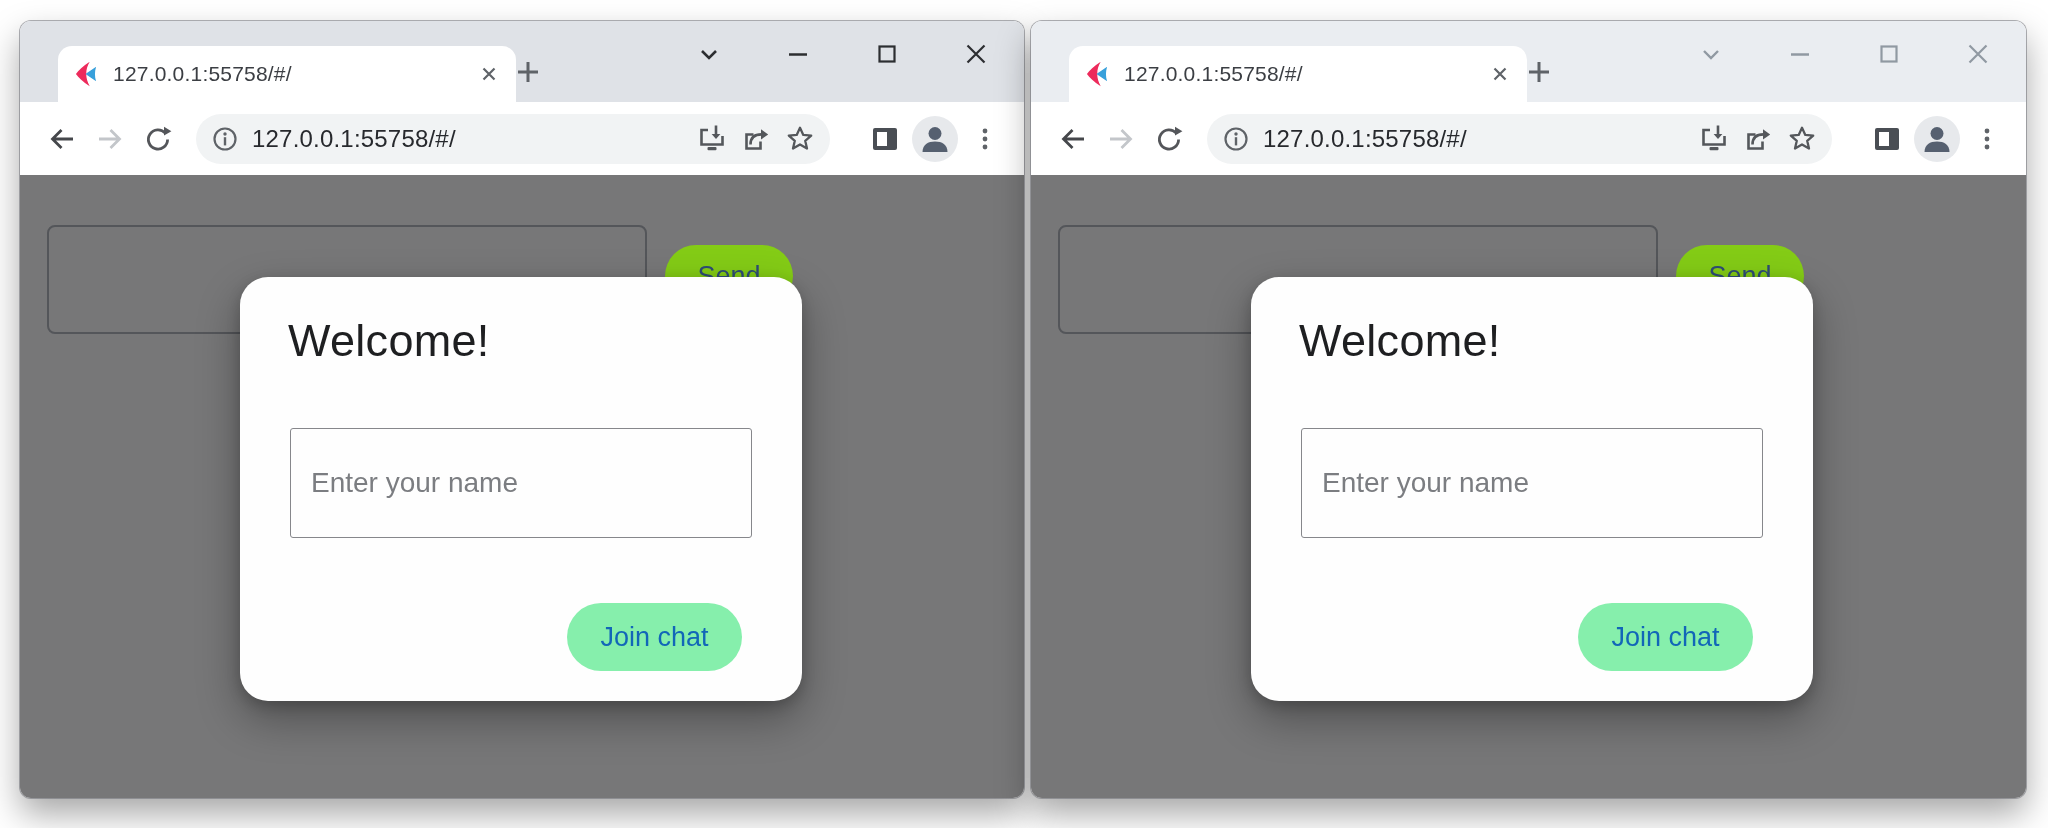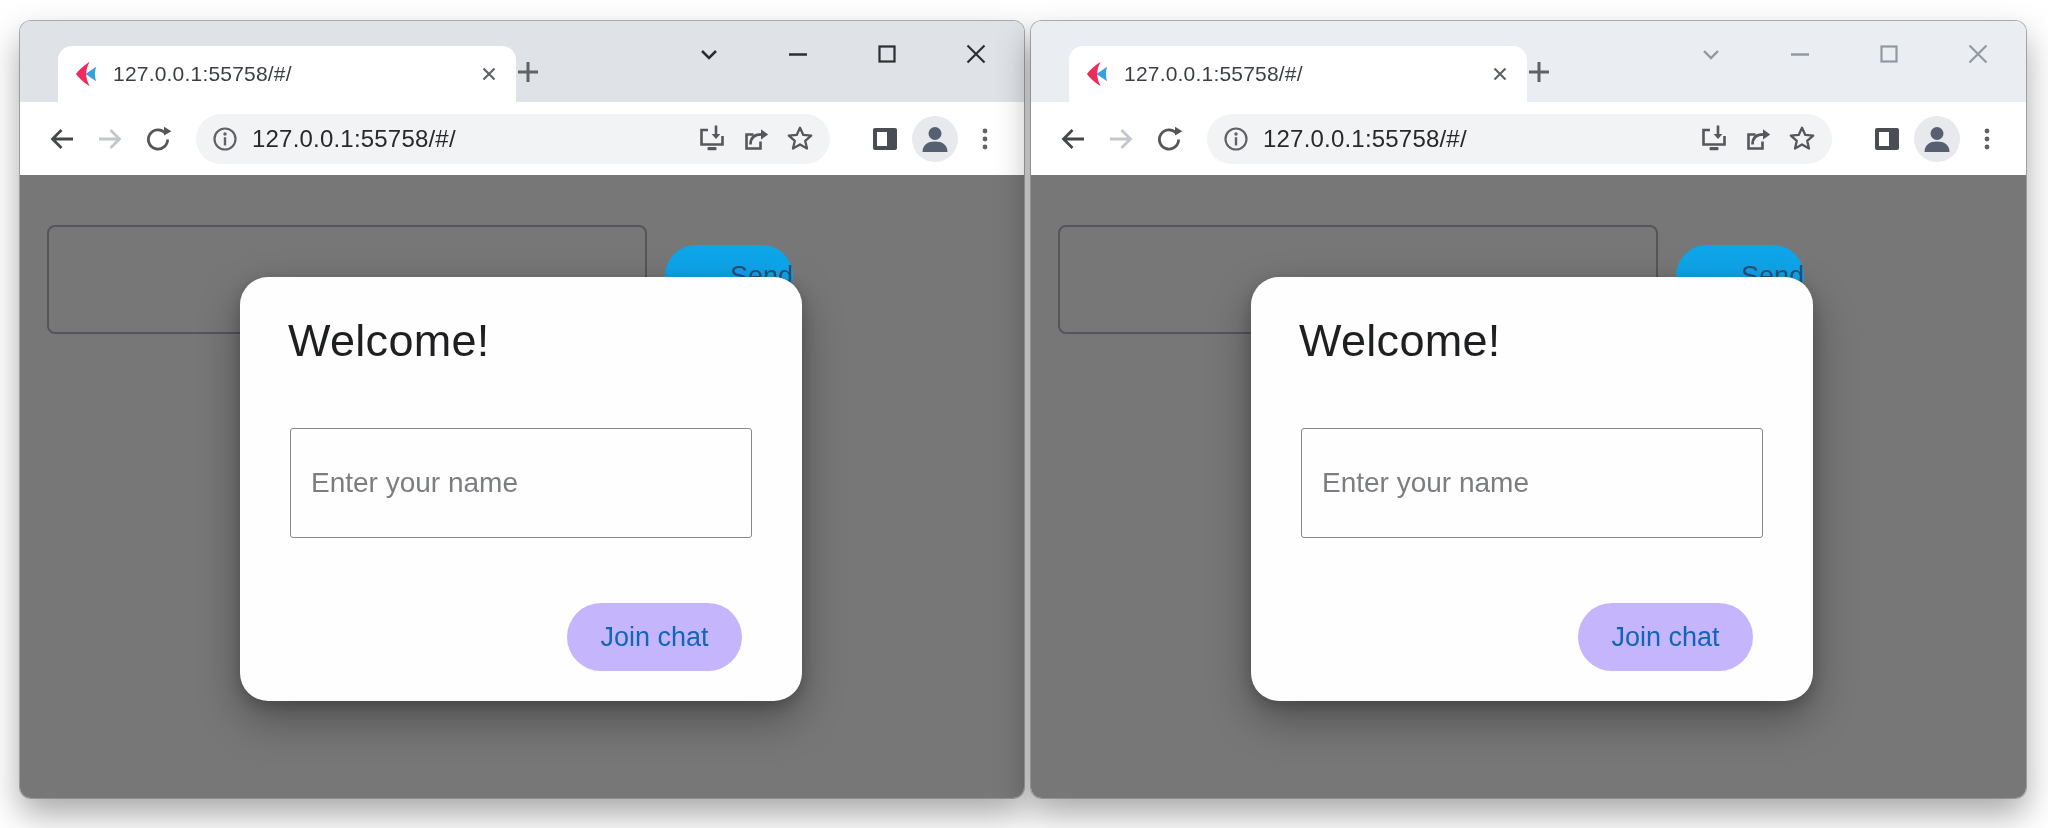--- a/index.html
+++ b/index.html
@@ -45,35 +45,35 @@
   .rightbtn{width:50px;height:50px;display:flex;align-items:center;justify-content:center;
             border-radius:50%;flex:0 0 auto;}
   .avatar-bg{width:46px;height:46px;border-radius:50%;background:#e7e9ec;display:flex;
              align-items:center;justify-content:center;}
 
   
   .content{position:relative;flex:1;background:#777778;overflow:hidden;}
   .composer{position:absolute;left:27px;top:50px;width:596px;height:105px;
             border:2px solid #54565a;border-radius:8px;background:transparent;}
   .send{position:absolute;left:645px;top:70px;width:128px;height:62px;border-radius:31px;
-        background:#0ea5e9;display:flex;align-items:center;justify-content:flex-end;z-index:1;}
+        background:#84cc16;display:flex;align-items:center;justify-content:center;z-index:1;}
   .send span{font-size:27px;font-weight:500;color:#2e4d75;}
 
   .dialog{position:absolute;left:220px;top:102px;width:562px;height:424px;background:#fefefe;
           border-radius:28px;z-index:2;
           box-shadow:0 18px 44px rgba(0,0,0,.33), 0 5px 14px rgba(0,0,0,.18);}
   .dialog h1{position:absolute;left:48px;top:38px;margin:0;font-size:45px;font-weight:400;
              color:#1e1f21;letter-spacing:.3px;}
   .name-input{position:absolute;left:50px;top:151px;width:462px;height:110px;
               box-sizing:border-box;border:1.5px solid #86878b;border-radius:3px;
               background:transparent;padding:0 20px;font-size:28px;color:#3c3d40;
               font-family:"Liberation Sans",sans-serif;outline:none;}
   .name-input::placeholder{color:#7b7d81;opacity:1;}
   .join{position:absolute;left:327px;top:326px;width:175px;height:68px;border:none;
-        border-radius:34px;background:#c4b5fd;display:flex;align-items:center;
+        border-radius:34px;background:#86efac;display:flex;align-items:center;
         justify-content:center;cursor:pointer;}
   .join span{font-size:27px;font-weight:500;color:#1266b8;
              font-family:"Liberation Sans",sans-serif;}
 
   svg{display:block;}
 </style>
 </head>
 <body>
 
 <div class="stage">

